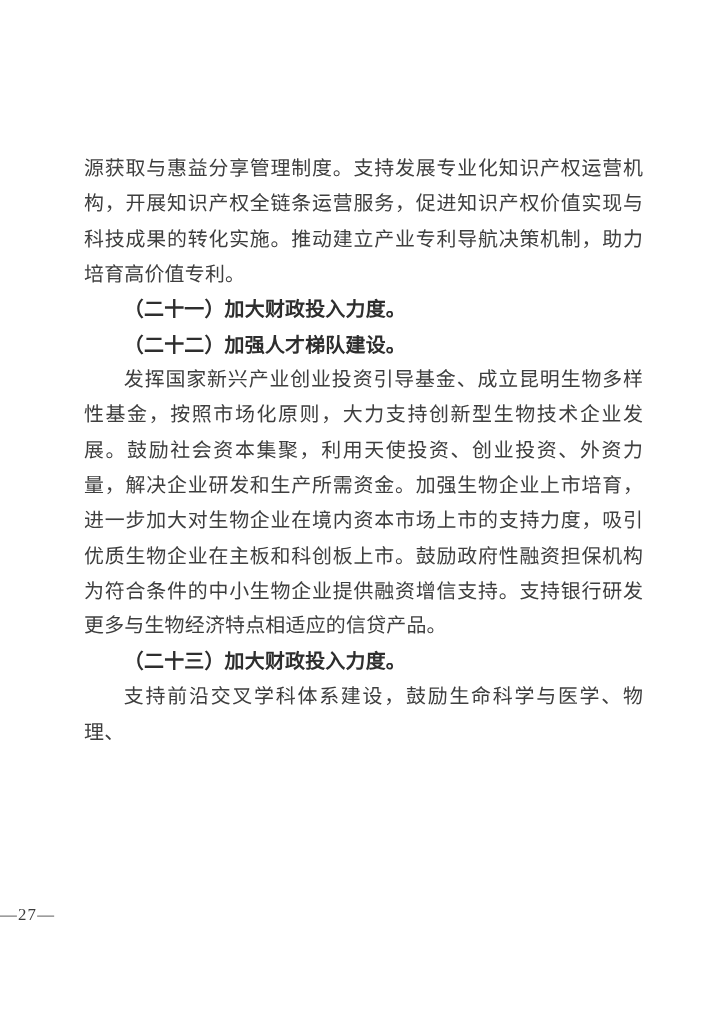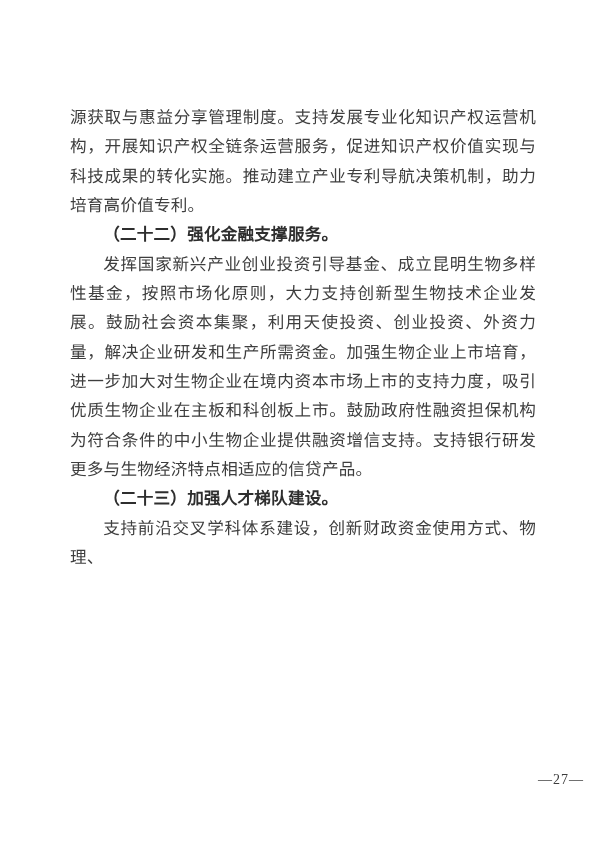--- a/index.html
+++ b/index.html
@@ -29,46 +29,48 @@
     text-align: justify;
     text-justify: inter-character;
     word-break: break-all;
     letter-spacing: 0.2px;
   }
   .para.body, .para.heading {
     text-indent: 33.2px;
   }
   .para.body-continued {
     text-indent: 0;
+    margin-top: 23px;
   }
   .para.heading {
     font-weight: bold;
     color: var(--heading-color, #2e2e2e);
     text-align: left;
   }
   .page-footer {
     position: absolute;
     left: 0;
-    top: 770px;
+    top: 754px;
     width: 584px;
-    text-align: right;
+    text-align: left;
   }
   .page-number {
     font-size: 14px;
     letter-spacing: 1px;
     color: var(--footer-color, #3c3c3c);
   }
 </style>
 </head>
 <body>
 
 <div class="page">
   <main class="content" id="paragraph-container">
       <p class="para body-continued">源获取与惠益分享管理制度。支持发展专业化知识产权运营机构，开展知识产权全链条运营服务，促进知识产权价值实现与科技成果的转化实施。推动建立产业专利导航决策机制，助力培育高价值专利。</p>
-      <p class="para heading">（二十二）强化金融支撑服务。</p>
+      <p class="para heading">（二十一）加大财政投入力度。</p>
+      <p class="para heading">（二十二）加强人才梯队建设。</p>
       <p class="para body">发挥国家新兴产业创业投资引导基金、成立昆明生物多样性基金，按照市场化原则，大力支持创新型生物技术企业发展。鼓励社会资本集聚，利用天使投资、创业投资、外资力量，解决企业研发和生产所需资金。加强生物企业上市培育，进一步加大对生物企业在境内资本市场上市的支持力度，吸引优质生物企业在主板和科创板上市。鼓励政府性融资担保机构为符合条件的中小生物企业提供融资增信支持。支持银行研发更多与生物经济特点相适应的信贷产品。</p>
-      <p class="para heading">（二十三）加强人才梯队建设。</p>
-      <p class="para body">支持前沿交叉学科体系建设，创新财政资金使用方式、物理、</p>
+      <p class="para heading">（二十三）加大财政投入力度。</p>
+      <p class="para body">支持前沿交叉学科体系建设，鼓励生命科学与医学、物理、</p>
     </main>
   <footer class="page-footer">
     <span class="page-number">—27—</span>
   </footer>
 </div>
 
 </body></html>

